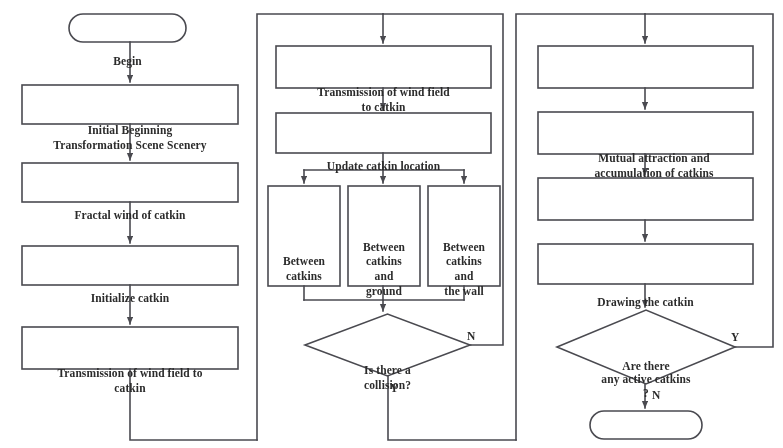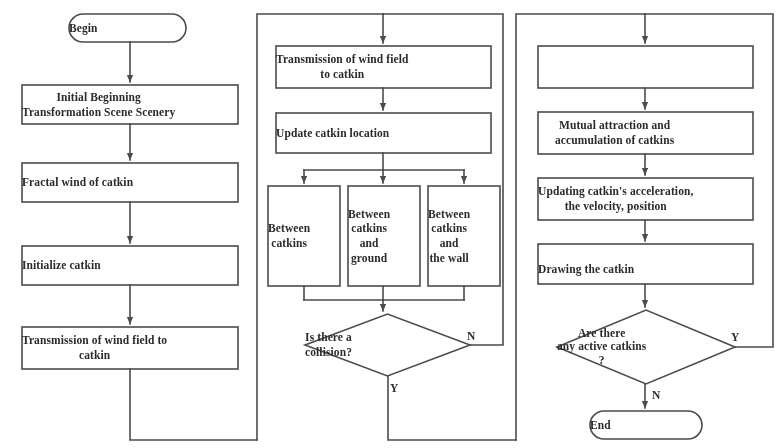--- a/index.html
+++ b/index.html
@@ -22,31 +22,32 @@
     position: absolute;
     left: 0;
     top: 0;
     width: 783px;
     height: 448px;
   }
   .node-label {
     position: absolute;
     display: flex;
     align-items: center;
-    justify-content: flex-start;
+    justify-content: center;
     text-align: center;
     font-family: "Liberation Serif", "DejaVu Serif", serif;
     font-weight: bold;
     font-size: 11.5px;
     line-height: 1.28;
     color: #2b2b2b;
     letter-spacing: 0.1px;
     box-sizing: border-box;
     pointer-events: none;
     white-space: pre-line;
+    margin-top: 33px;
   }
   .edge-label {
     position: absolute;
     font-family: "Liberation Serif", "DejaVu Serif", serif;
     font-weight: bold;
     font-size: 11.5px;
     color: #2b2b2b;
     pointer-events: none;
   }
 </style>
@@ -191,24 +192,20 @@
     <span>Is there a
 collision?</span>
   </div>
 
 
   <div class="node-label" style="left:538px; top:112px; width:215px; height:42px;padding-left:17px;">
     <span>Mutual attraction and
 accumulation of catkins</span>
   </div>
 
-  <div class="node-label" style="left:538px; top:178px; width:215px; height:42px;">
-    <span>Updating catkin's acceleration,
-the velocity, position</span>
-  </div>
 
   <div class="node-label" style="left:538px; top:244px; width:215px; height:51px;">
     <span>Drawing the catkin</span>
   </div>
 
   <div class="node-label" style="left:557px; top:310px; width:178px; height:74px; line-height:1.18;">
     <span>Are there
 any active catkins
 ?</span>
   </div>

